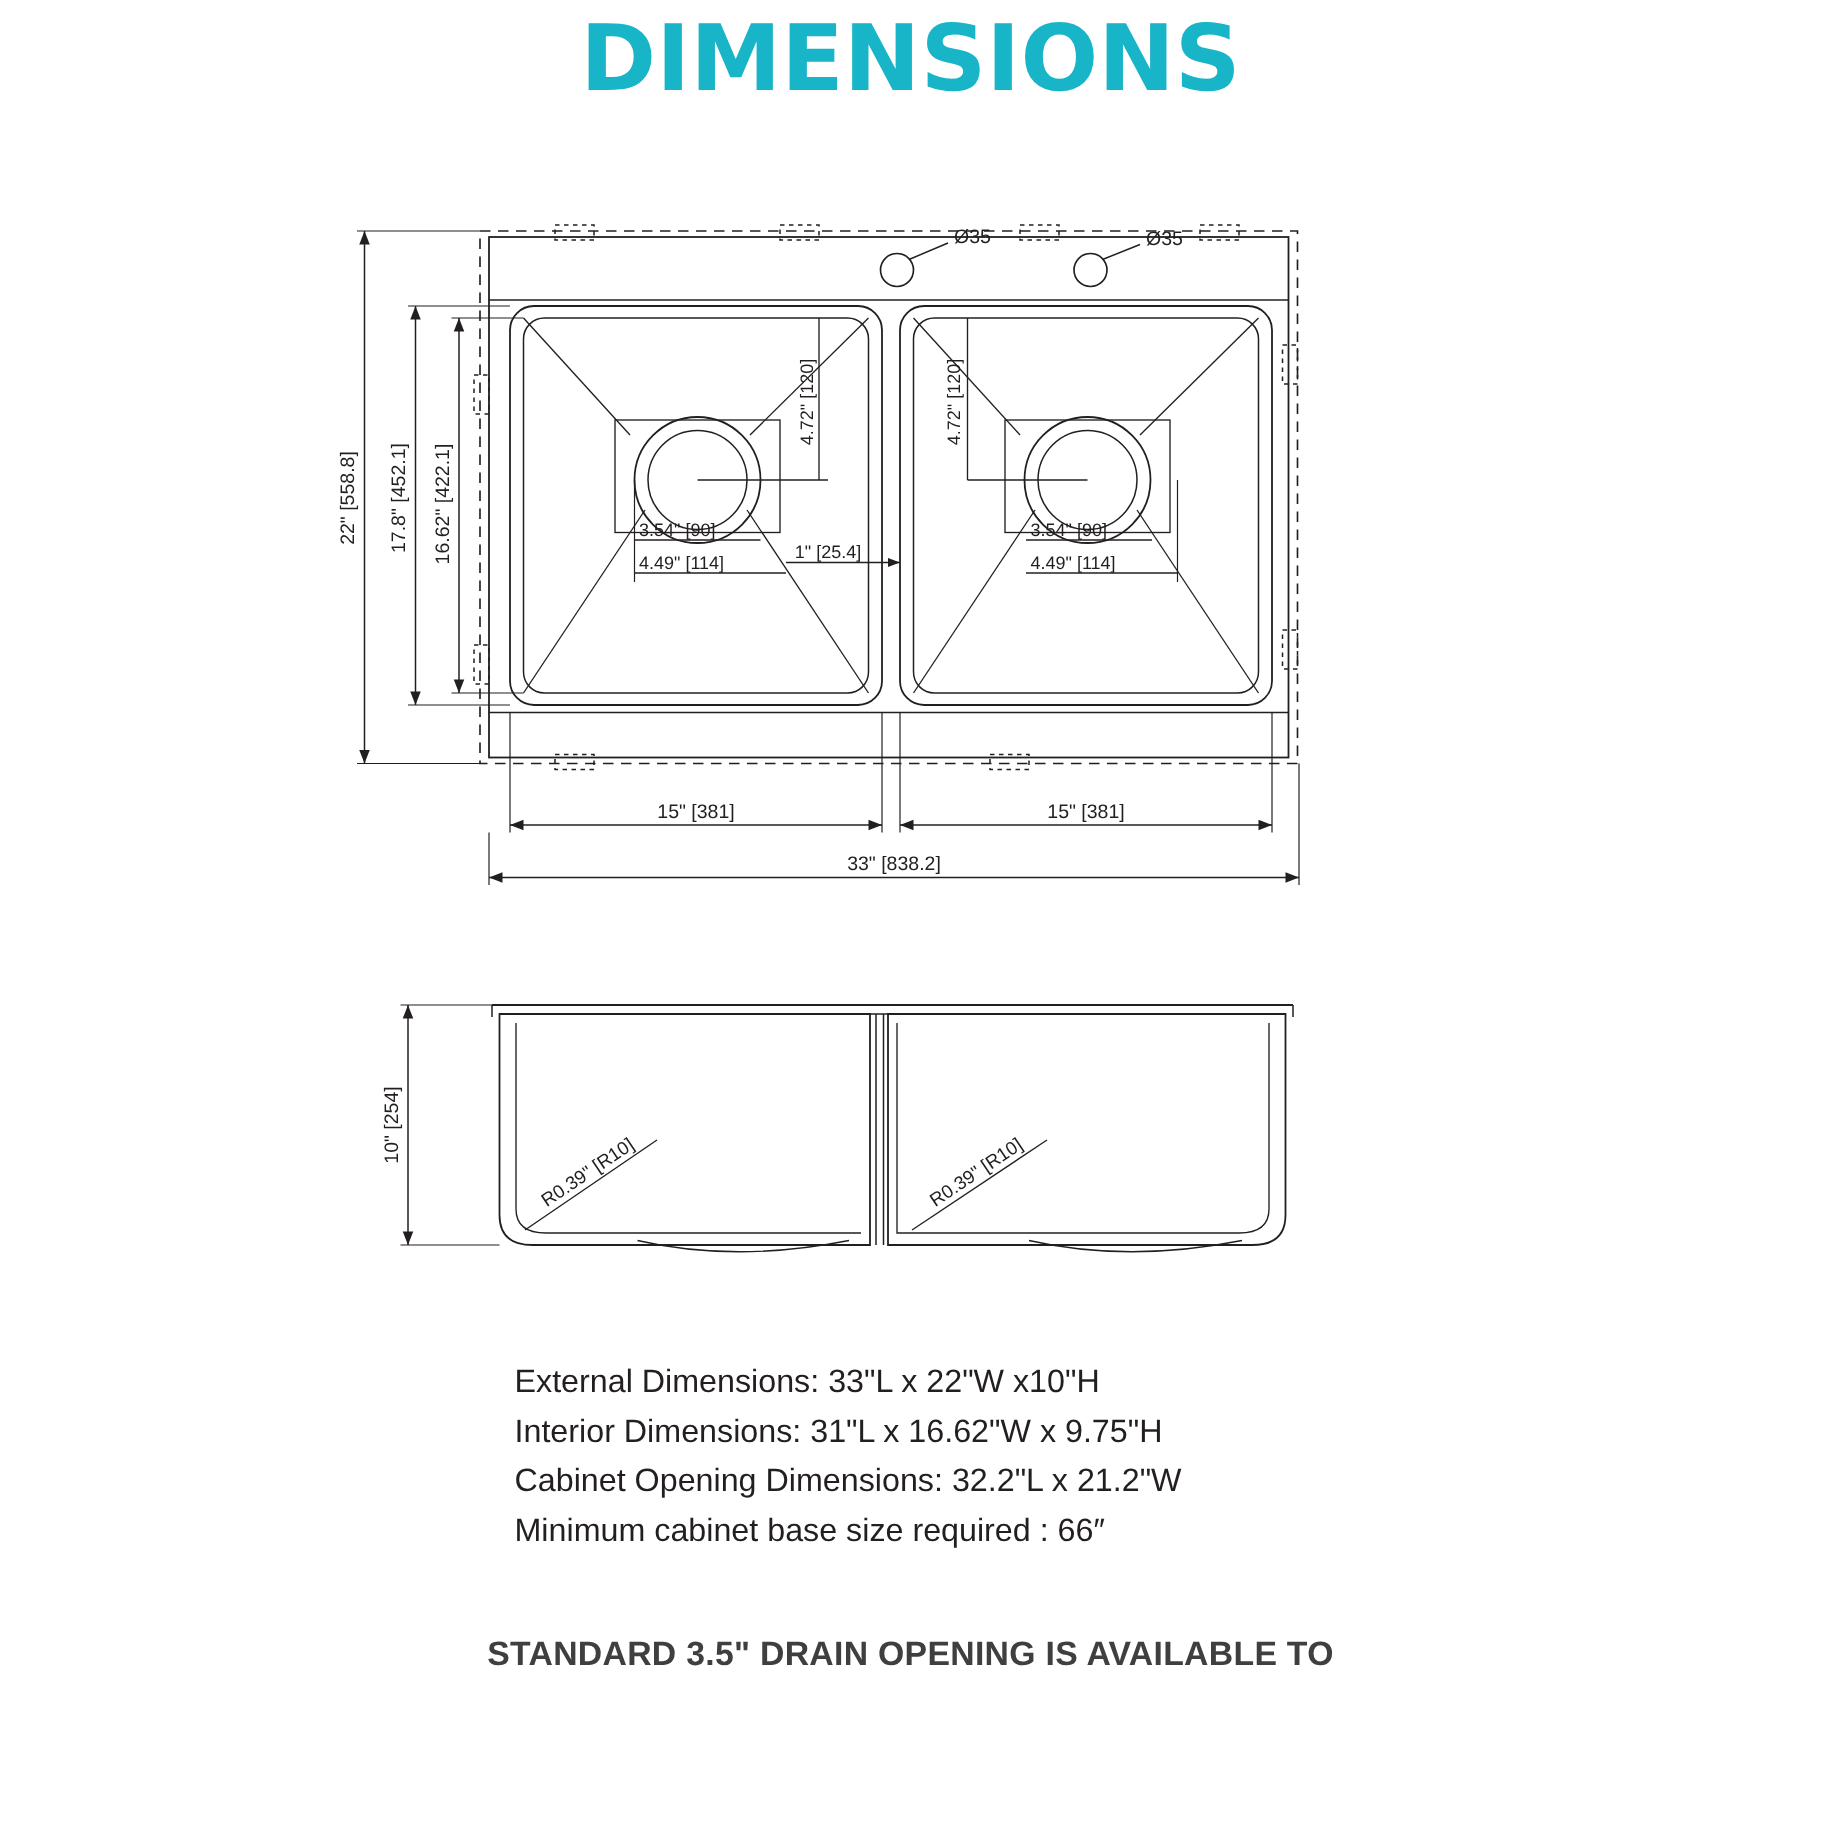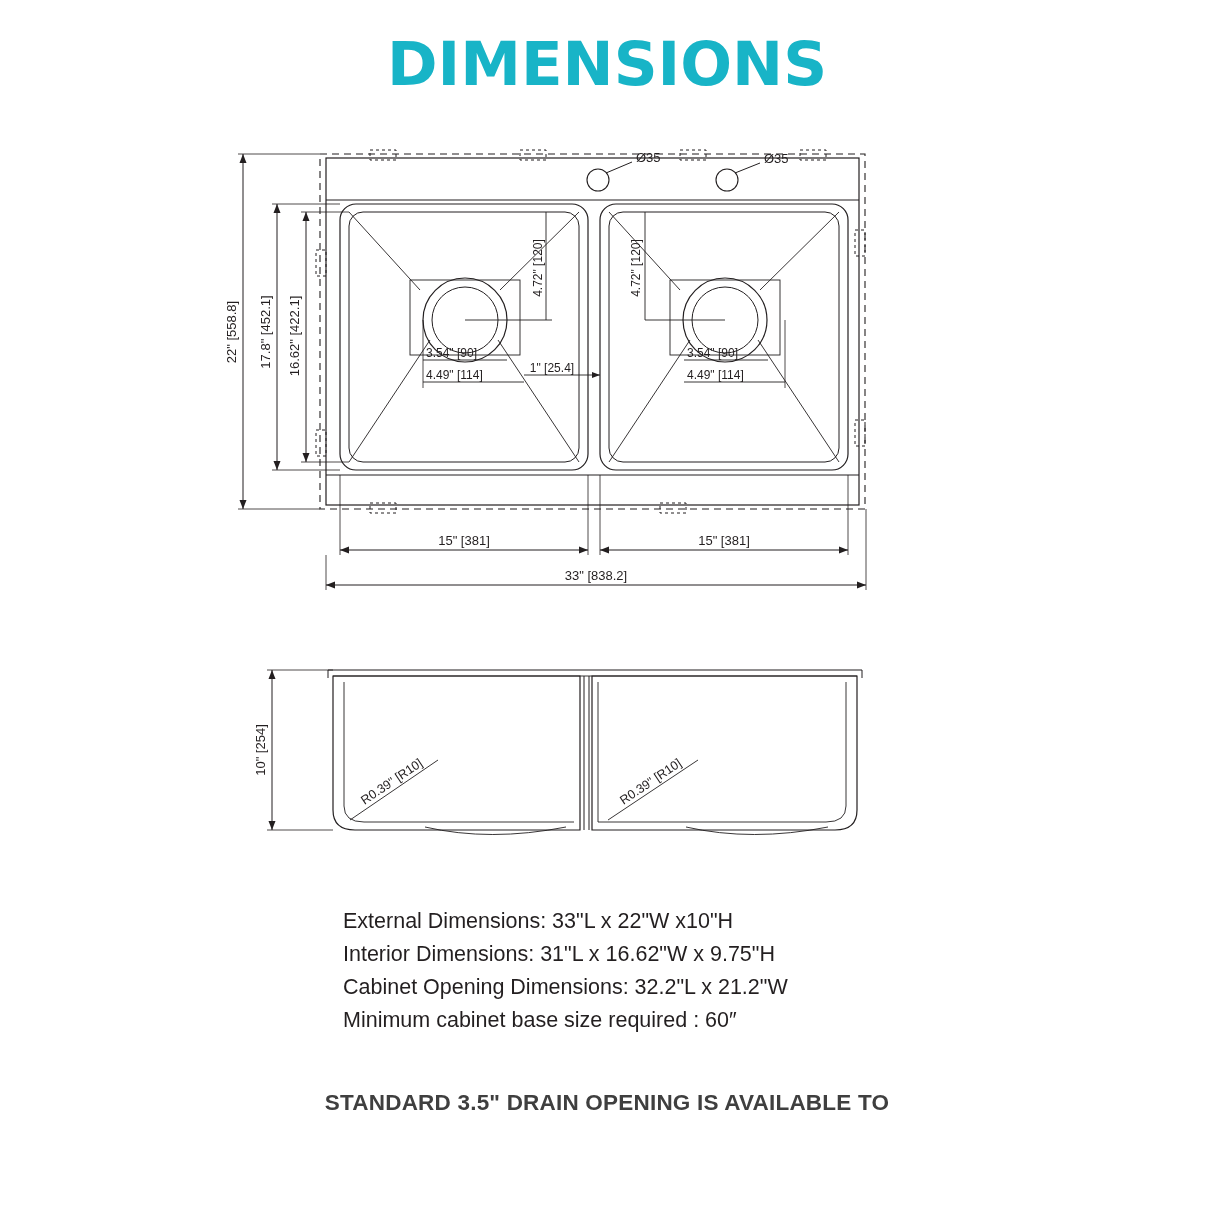--- a/index.html
+++ b/index.html
@@ -15,21 +15,21 @@
     position: relative;
     overflow: hidden;
   }
   #page {
     position: relative;
     width: 1214px;
     height: 1214px;
   }
   .title {
     position: absolute;
-    top: 28px;
+    top: 4px;
     left: 0;
     width: 1214px;
     text-align: center;
     font-size: 61px;
     font-weight: bold;
     letter-spacing: 0px;
     color: #18b4c7;
     font-family: "DejaVu Sans", sans-serif;
   }
   .drawing {
@@ -240,20 +240,20 @@
         <text x="653" y="655" font-size="12.5" text-anchor="middle" transform="rotate(-34 653 655)">R0.39" [R10]</text>
       </g>
 
     </svg>
   </div>
 
   <div class="specs">
     <div>External Dimensions: 33"L x 22"W x10"H</div>
     <div>Interior Dimensions: 31"L x 16.62"W x 9.75"H</div>
     <div>Cabinet Opening Dimensions: 32.2"L x 21.2"W</div>
-    <div>Minimum cabinet base size required : 60″</div>
+    <div>Minimum cabinet base size required : 66″</div>
   </div>
 
   <div class="footer">
     <div>STANDARD 3.5" DRAIN OPENING IS AVAILABLE TO</div>
   </div>
 
 </div>
 
 </body></html>

